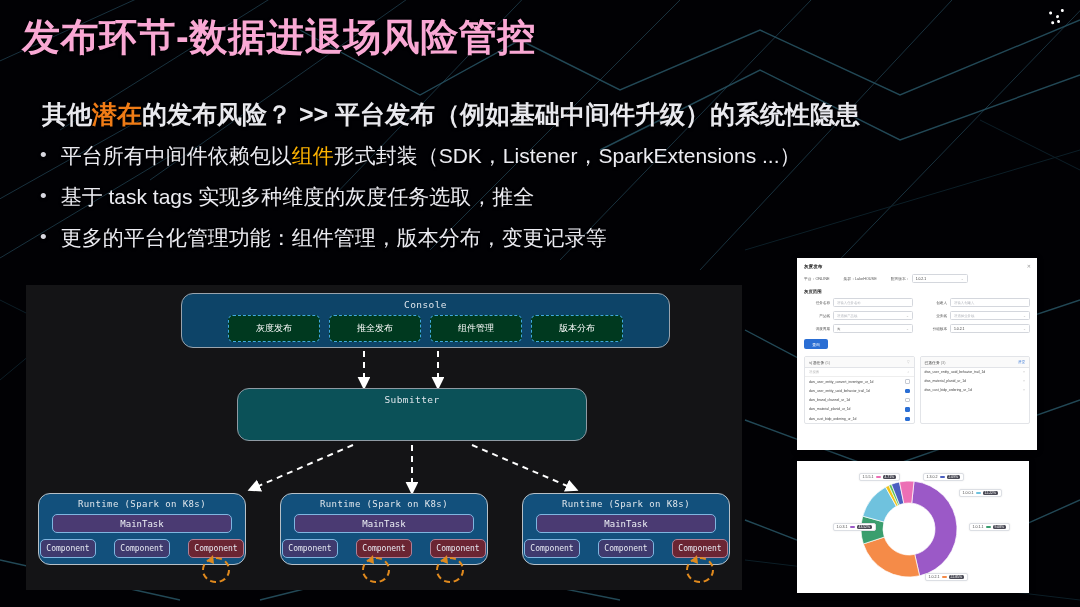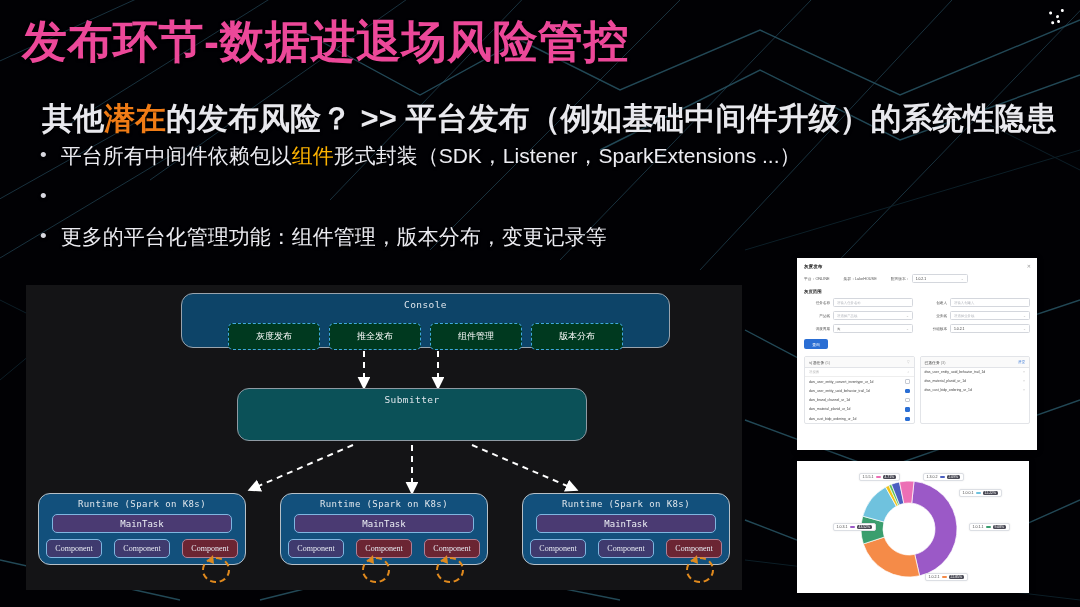--- a/index.html
+++ b/index.html
@@ -13,42 +13,42 @@
   
   .bg-wrap { position: absolute; inset: 0; overflow: hidden; z-index: 0; background:#010104; }
   .bg-wrap svg { position: absolute; inset: 0; }
 
   
   .header-band {
     position: absolute; left: 0; top: 0; width: 1080px; height: 78px; z-index: 3;
   }
   .slide-title {
     position: absolute; left: 22px; top: 12px;
-    font-size: 45px; font-weight: bold; color: #ec4899;
+    font-size: 38px; font-weight: bold; color: #f9a8d4;
     letter-spacing: 0.5px; white-space: nowrap;
     text-shadow: 0 1px 3px rgba(0,0,0,.9);
   }
   .logo {
     position: absolute; right: 14px; top: 10px;
     display: flex; align-items: center; gap: 3px;
     z-index: 5;
   }
   .logo-dots { display: grid; grid-template-columns: repeat(3, 4px); grid-gap: 2px; transform: rotate(-12deg); }
   .logo-dots i { width: 3px; height: 3px; background: #fff; border-radius: 50%; display: block; }
   .logo-dots i.off { background: transparent; }
   .logo-text {
     font-family: "DejaVu Sans", sans-serif;
     font-size: 23px; font-weight: bold; font-style: italic;
     color: #ffffff; letter-spacing: -0.5px;
   }
 
   
   .subtitle {
     position: absolute; left: 42px; top: 98px; z-index: 3;
-    font-size: 31px; font-weight: bold; color: #e9e9ee;
+    font-size: 25px; font-weight: bold; color: #e9e9ee;
     white-space: nowrap; text-shadow: 0 1px 3px rgba(0,0,0,.9); text-align: center;
   }
   .subtitle .hl { color: #f07c16; }
 
   
   .bullets { position: absolute; left: 40px; top: 143px; z-index: 3; }
   .bullet {
     display: flex; align-items: flex-start; gap: 14px;
     margin-bottom: 16px; color: #ececf2;
     font-size: 21px; white-space: nowrap;
@@ -81,21 +81,20 @@
     padding: 6px 10px; border-radius: 5px;
     border: 1.4px dashed #3fa9dd;
     display: flex; align-items: center; justify-content: center;
     white-space: nowrap;
   }
 
   
   #console-box {
     left: 155px; top: 8px; width: 489px; height: 55px;
     background: #0d4468;
-    gap: 8px;
   }
   #console-box .chip { background: #00391f; border-color: #3fa9dd; min-width: 92px; }
 
   
   #submitter-box {
     left: 211px; top: 103px; width: 350px; height: 53px;
     background: #0b5158; border-color: #8f9aa3; gap: 7px;
   }
   #submitter-box .chip {
     background: transparent; border-color: #35a9e0; color: #cfe9f8;
@@ -110,21 +109,21 @@
   #runtime-0 { left: 12px; }
   #runtime-1 { left: 254px; }
   #runtime-2 { left: 496px; }
   .runtime .box-title { font-size: 9px; margin-top: 5px; }
   .maintask {
     margin-top: 5px; width: 180px; height: 19px;
     background: #4a3a72; border: 1.2px solid #7fb6e0; border-radius: 5px;
     color: #eef1f6; font-size: 9px;
     display: flex; align-items: center; justify-content: center;
   }
-  .comp-row { display: flex; gap: 12px; margin-top: 6px; font-family: Liberation Serif, serif; }
+  .comp-row { display: flex; gap: 18px; margin-top: 6px; }
   .comp {
     background: #3f3a6e; border: 1.2px solid #7fb6e0; border-radius: 5px;
     color: #e7eaf2; font-size: 8px; padding: 4px 5px; min-width: 56px;
     display: flex; align-items: center; justify-content: center;
   }
   .comp.hot { background: #6b2533; border-color: #b07f95; }
 
   .arrow-layer { position: absolute; inset: 0; pointer-events: none; }
   .circ { position: absolute; width: 28px; height: 26px;
           border: 2.2px dashed #e08a1e; border-radius: 50%; }
@@ -251,20 +250,21 @@
   <span>其他</span><span class="hl">潜在</span><span>的发布风险？ &gt;&gt; 平台发布（例如基础中间件升级）的系统性隐患</span>
 </div>
 
 <div class="bullets">
   <div class="bullet">
     <span class="dot">•</span>
     <span class="btxt"><span>平台所有中间件依赖包以</span><span class="hl-y">组件</span><span>形式封装（SDK，Listener，SparkExtensions ...）</span></span>
   </div>
   <div class="bullet">
     <span class="dot">•</span>
+    <span class="btxt">基于 task tags 实现多种维度的灰度任务选取，推全</span>
   </div>
   <div class="bullet">
     <span class="dot">•</span>
     <span class="btxt">更多的平台化管理功能：组件管理，版本分布，变更记录等</span>
   </div>
 </div>
 
 <div class="diagram">
   <div class="dg-inner">
 

